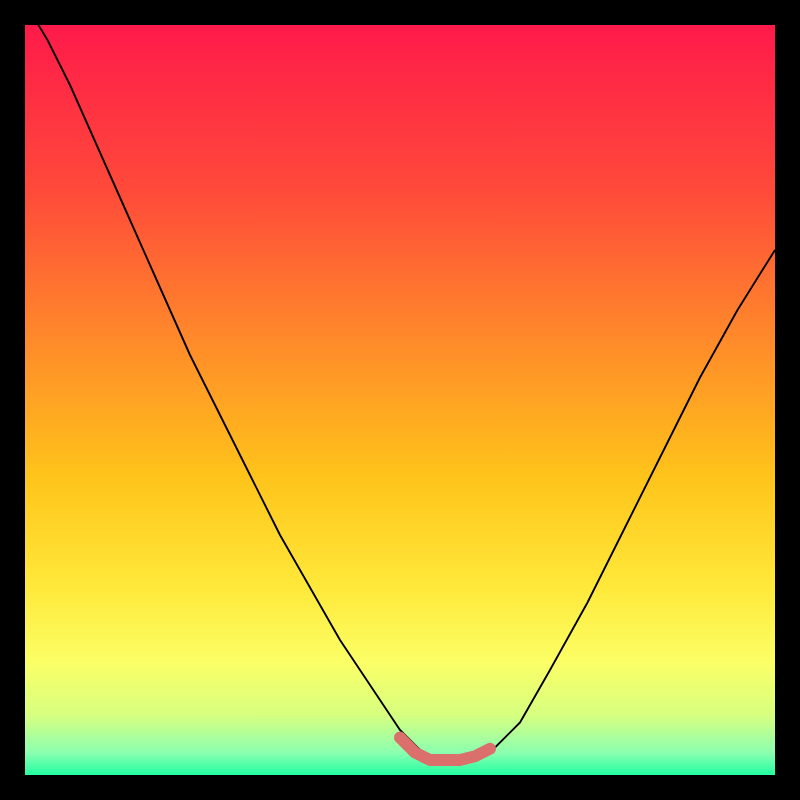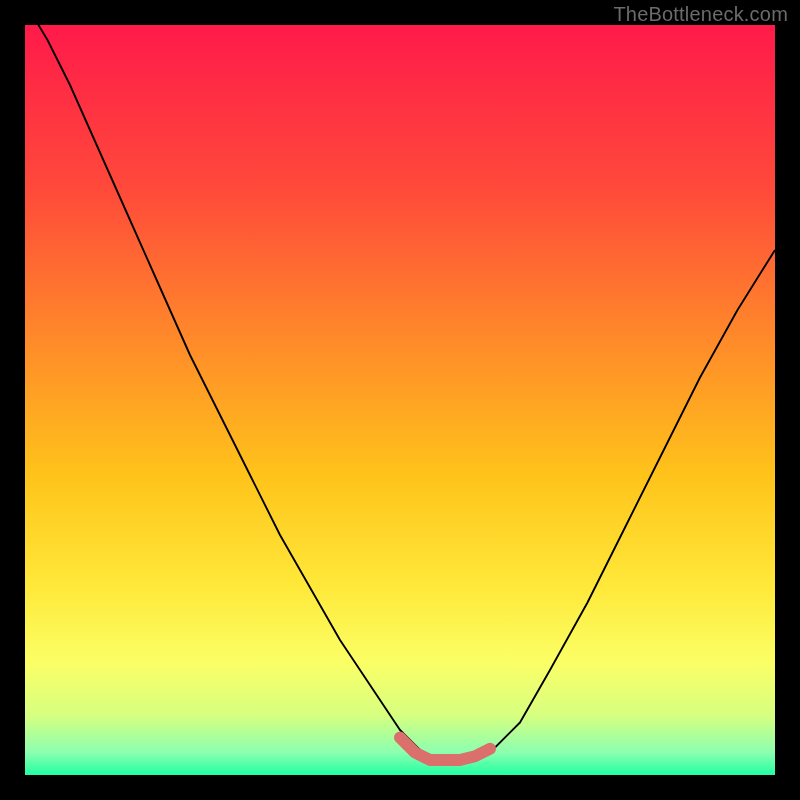--- a/index.html
+++ b/index.html
@@ -48,21 +48,20 @@
     left: 0;
     top: 0;
     width: 100%;
     height: 100%;
   }
 </style>
 </head>
 <body>
 <div class="frame">
 
-  <div class="watermark">TheBottleneck.com</div>
 
   <div class="plot-area">
     <svg class="gradient-bg" viewBox="0 0 750 750" preserveAspectRatio="none">
       <defs>
         <linearGradient id="bg" x1="0" y1="0" x2="0" y2="1">
           <stop id="s0" offset="0%" stop-color="#ff1a4a"></stop>
           <stop id="s1" offset="22%" stop-color="#ff4a3a"></stop>
           <stop id="s2" offset="42%" stop-color="#ff8a2a"></stop>
           <stop id="s3" offset="60%" stop-color="#ffc31a"></stop>
           <stop id="s4" offset="75%" stop-color="#ffe93a"></stop>

